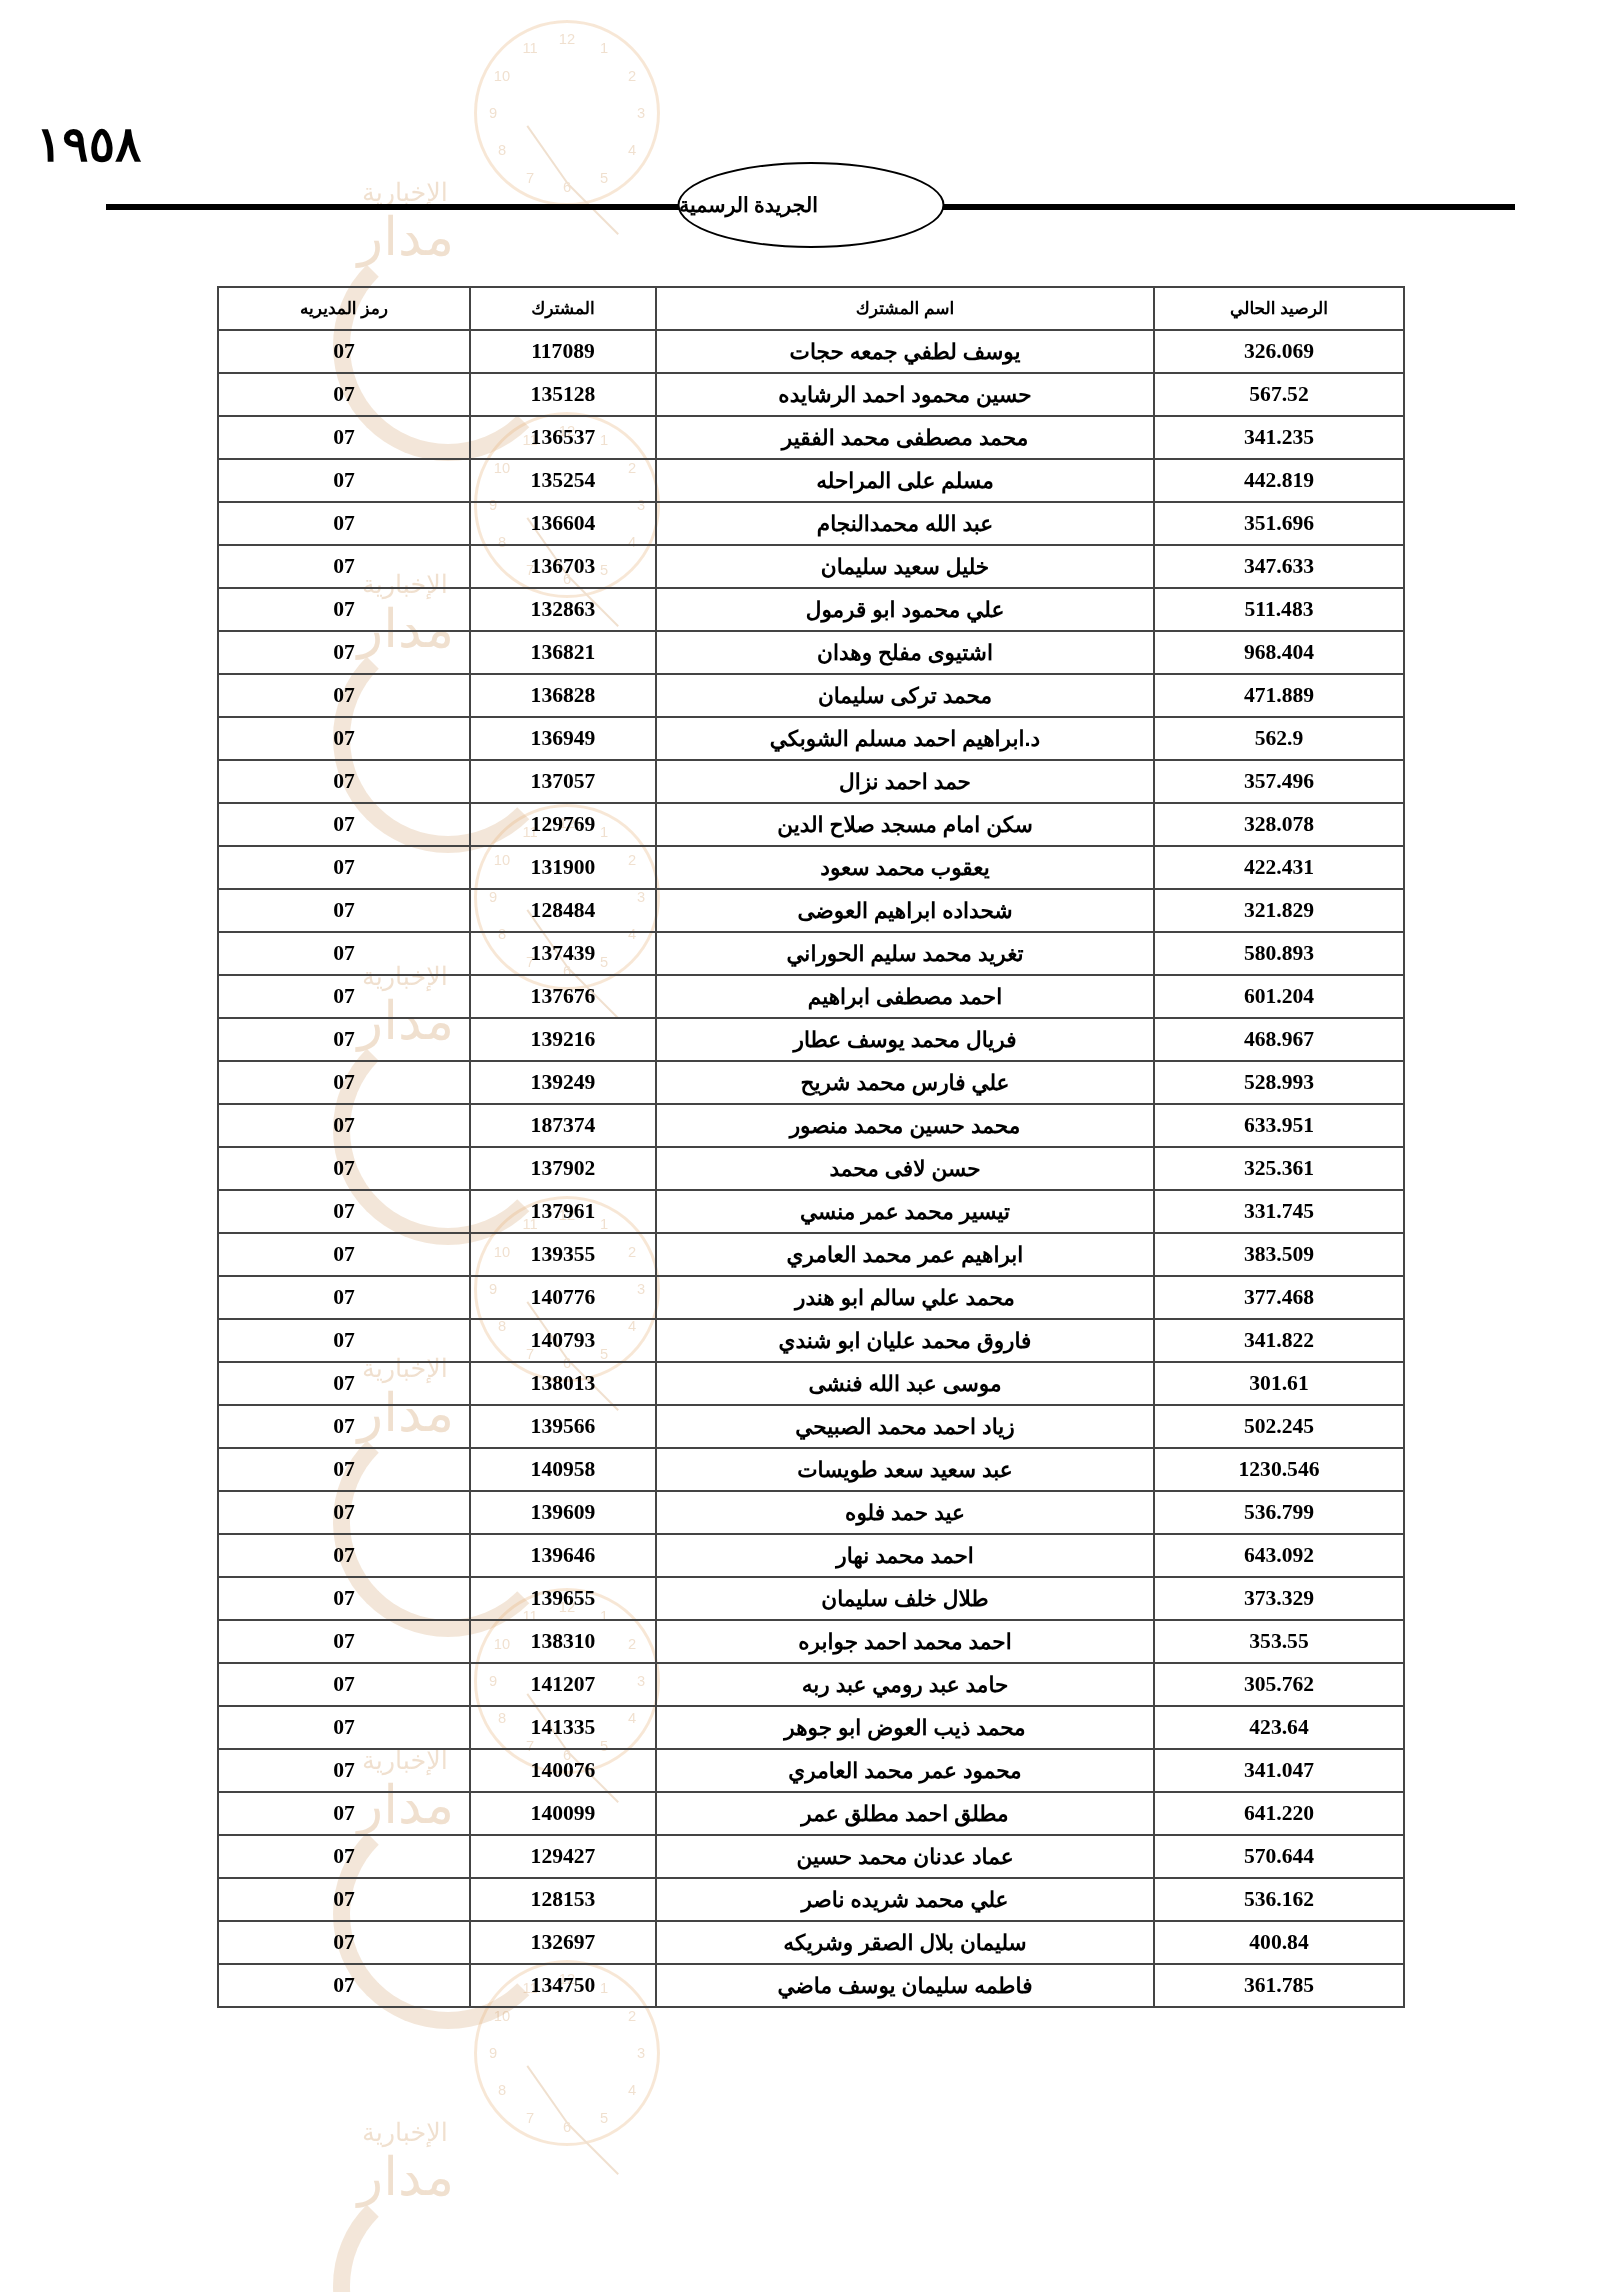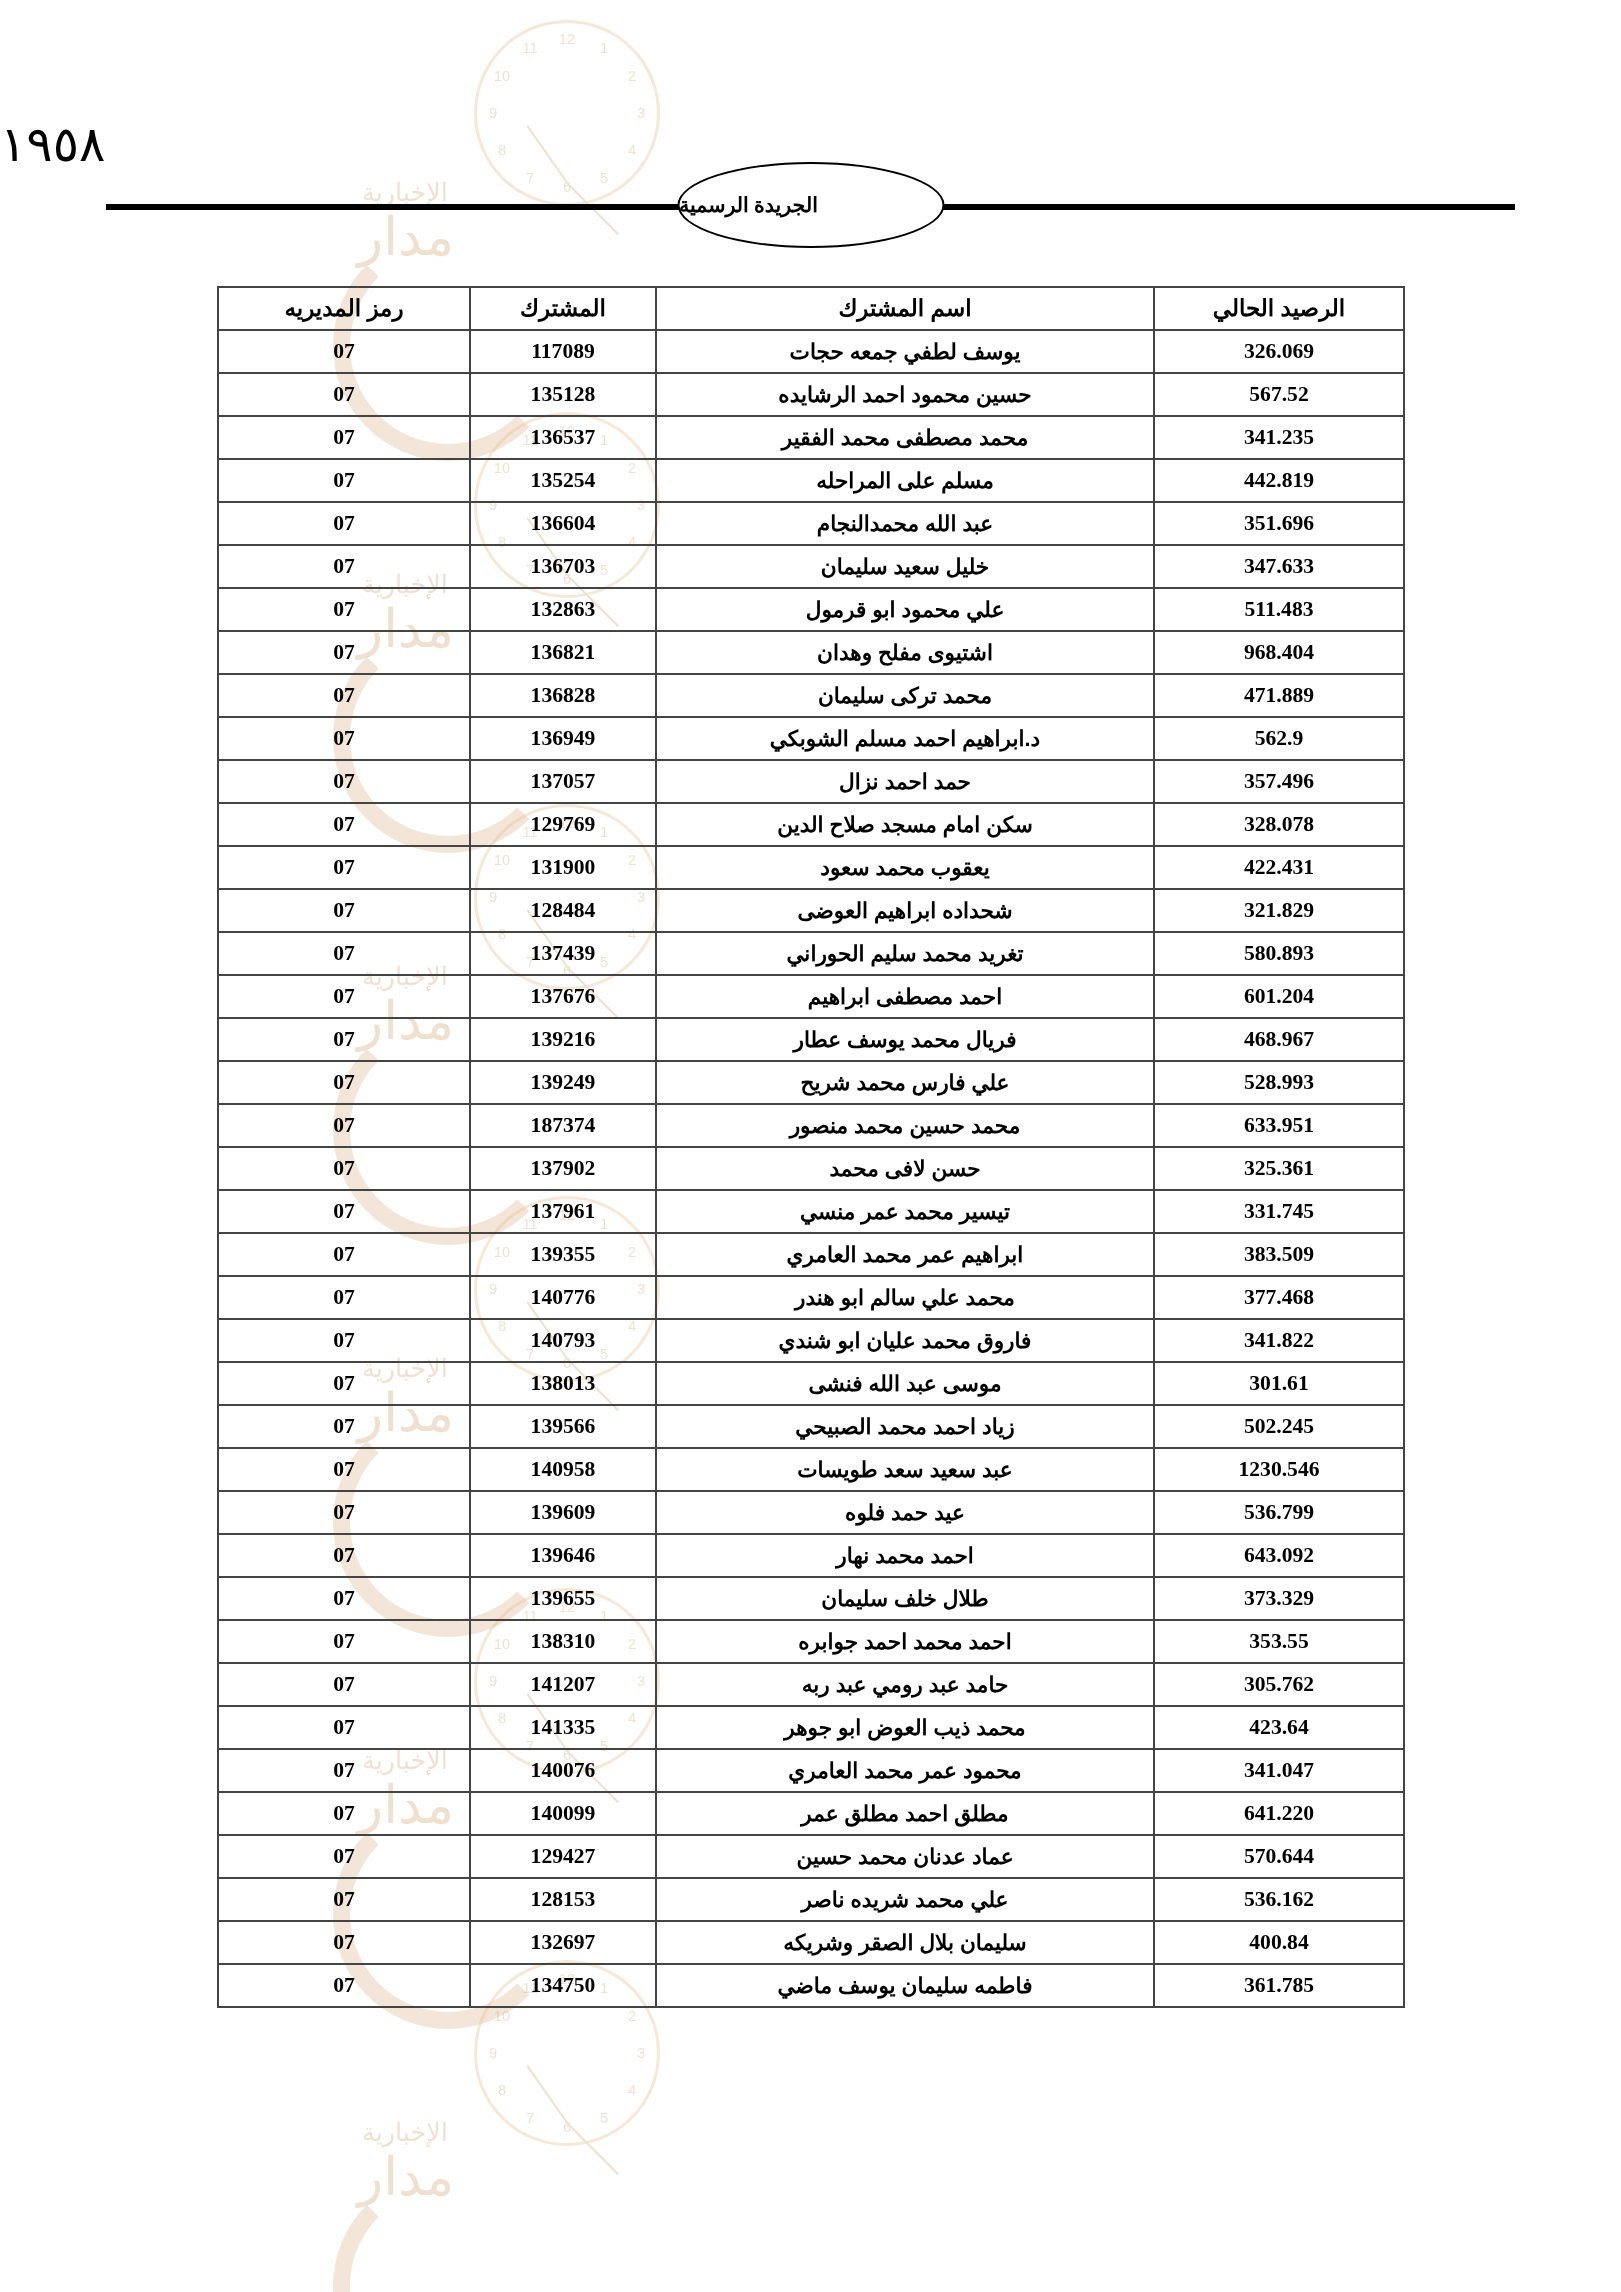--- a/index.html
+++ b/index.html
@@ -95,22 +95,23 @@
   .page-number {
     position: absolute;
     top: 116px;
     left: 0;
     right: 145px;
     text-align: left;
     direction: rtl;
   }
   .page-number span {
     font-size: 49px;
-    font-weight: normal;
+    font-weight: bold;
     letter-spacing: 2px;
+    padding-left: 36px;
   }
   .header-rule {
     position: absolute;
     top: 204px;
     left: 106px;
     right: 106px;
     height: 5.9px;
     background: #000;
     z-index: 1;
   }
@@ -153,21 +154,21 @@
     padding: 0;
     height: 41px;
     text-align: center;
     vertical-align: middle;
     font-size: 21.6px;
     font-weight: bold;
     color: #000;
     background: transparent;
   }
   table.ledger th {
-    font-size: 23px;
+    font-size: 17px;
   }
   col.c-balance { width: 250px; }
   col.c-name    { width: 498px; }
   col.c-sub     { width: 186px; }
   col.c-dir     { width: 252px; }
   .num {
     font-family: "Liberation Serif", serif;
     direction: ltr;
     unicode-bidi: embed;
   }

